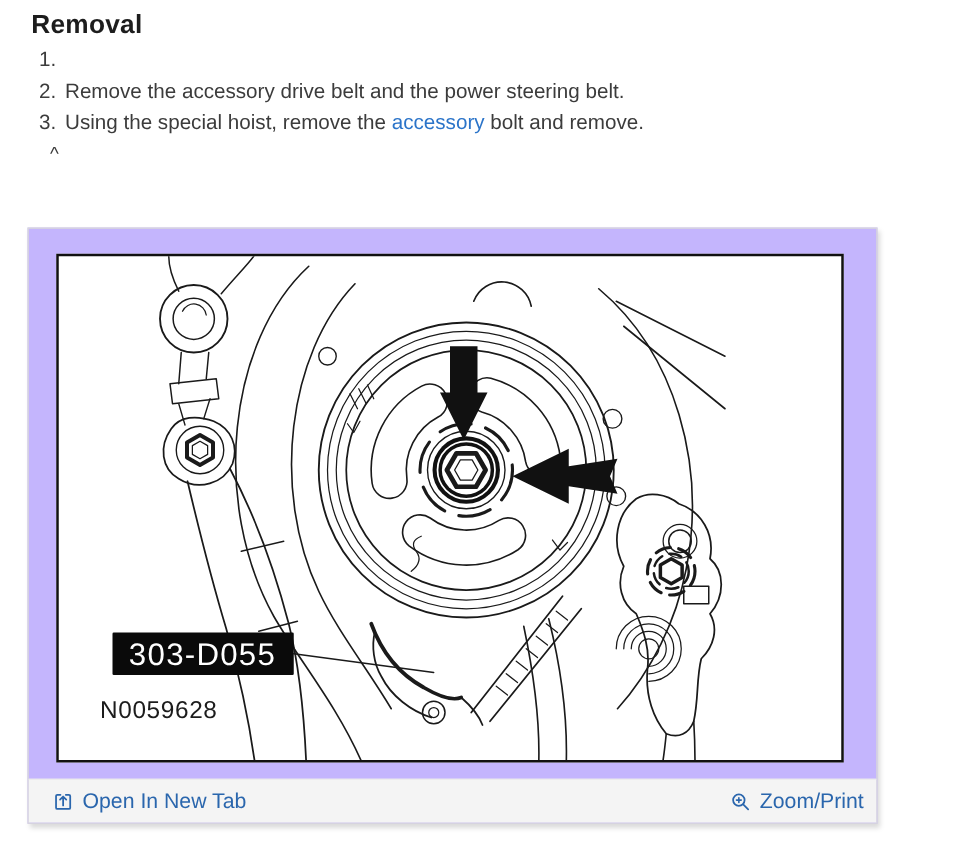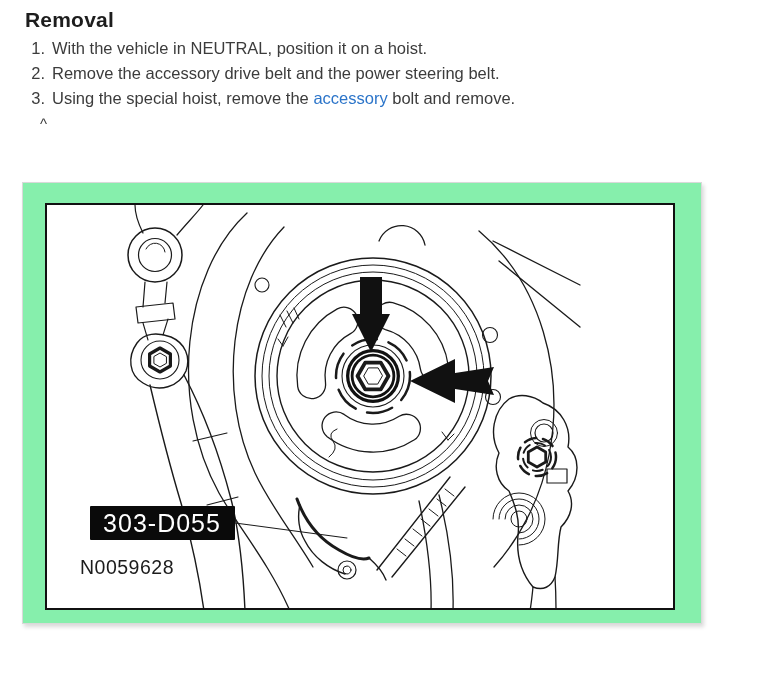--- a/index.html
+++ b/index.html
@@ -20,21 +20,21 @@
   .steps { margin: 6px 0 0 0; padding: 0; list-style: none; font-size: 16.5px; }
   .step { display: flex; line-height: 25px; }
   .step-num { flex: none; width: 20px; text-align: right; margin-right: 7px; }
   .step-link { color: #2b74c9; cursor: pointer; }
   .substep { display: flex; line-height: 25px; margin-left: 15px; font-size: 16.5px; }
   .substep-marker { flex: none; width: 12px; margin-right: 9px; font-size: 15px; }
 
   
   .panel {
     width: 680px; margin: 46px 0 0 22px;
-    background: #86efac;
+    background: #c4b5fd;
     border: 1px solid #d9d9d9;
     box-shadow: 2px 3px 4px rgba(0,0,0,.15);
   }
   .figure-area { padding: 20px 26px 13px 22px; }
   .diagram { border: 2px solid #111; height: 407px; background: #fff; }
   .diagram svg { display: block; width: 100%; height: 100%; }
 
   
   .toolbar {
     height: 35px; background: #f4f4f4; border-top: 1px solid #ececec;
@@ -49,21 +49,20 @@
   .tlink svg { display: block; }
 </style>
 </head>
 <body>
 
 <div class="instructions">
   <h2 class="instr-title">Removal</h2>
   <ol class="steps">
     <li class="step">
       <span class="step-num">1.</span>
-      <span class="step-text">With the vehicle in NEUTRAL, position it on a hoist.</span>
     </li>
     <li class="step">
       <span class="step-num">2.</span>
       <span class="step-text">Remove the accessory drive belt and the power steering belt.</span>
     </li>
     <li class="step">
       <span class="step-num">3.</span>
       <span class="step-text"><span>Using the special hoist, remove the </span><span class="step-link">accessory</span><span> bolt and remove.</span></span>
     </li>
     <li class="substep">
@@ -150,13 +149,34 @@
         <polygon fill="#111" points="363,176 408,154 408,168 447,162 441,176 447,190 408,184 408,198"></polygon>
 
         <rect x="43" y="301" width="145" height="34" rx="1" fill="#0a0a0a"></rect>
         <text x="115" y="327" text-anchor="middle" font-size="25" letter-spacing="1" font-family="Liberation Sans, DejaVu Sans, sans-serif" fill="#ffffff">303-D055</text>
 
         <text x="33" y="369" font-size="19.5" letter-spacing="0.5" font-family="Liberation Sans, DejaVu Sans, sans-serif" fill="#1c1c1c">N0059628</text>
       </svg>
     </div>
   </div>
 
+  <div class="toolbar">
+    <button class="tlink">
+      <span>
+        <svg width="17" height="17" viewBox="0 0 24 24" fill="none" stroke="#2a66ad" stroke-width="2" stroke-linecap="round" stroke-linejoin="round">
+          <path d="M9 4 H5.5 C4.7 4 4 4.7 4 5.5 V18.5 C4 19.3 4.7 20 5.5 20 H18.5 C19.3 20 20 19.3 20 18.5 V5.5 C20 4.7 19.3 4 18.5 4 H15"></path>
+          <path d="M12 16 V6 M8.5 9.5 L12 6 L15.5 9.5"></path>
+        </svg>
+      </span>
+      <span>Open In New Tab</span>
+    </button>
+    <button class="tlink">
+      <span>
+        <svg width="17" height="17" viewBox="0 0 24 24" fill="none" stroke="#2a66ad" stroke-width="2" stroke-linecap="round" stroke-linejoin="round">
+          <circle cx="10" cy="10" r="6.5"></circle>
+          <path d="M14.9 14.9 L20.5 20.5"></path>
+          <path d="M10 7.3 V12.7 M7.3 10 H12.7" stroke-width="1.8"></path>
+        </svg>
+      </span>
+      <span>Zoom/Print</span>
+    </button>
+  </div>
 </div>
 
 </body></html>

